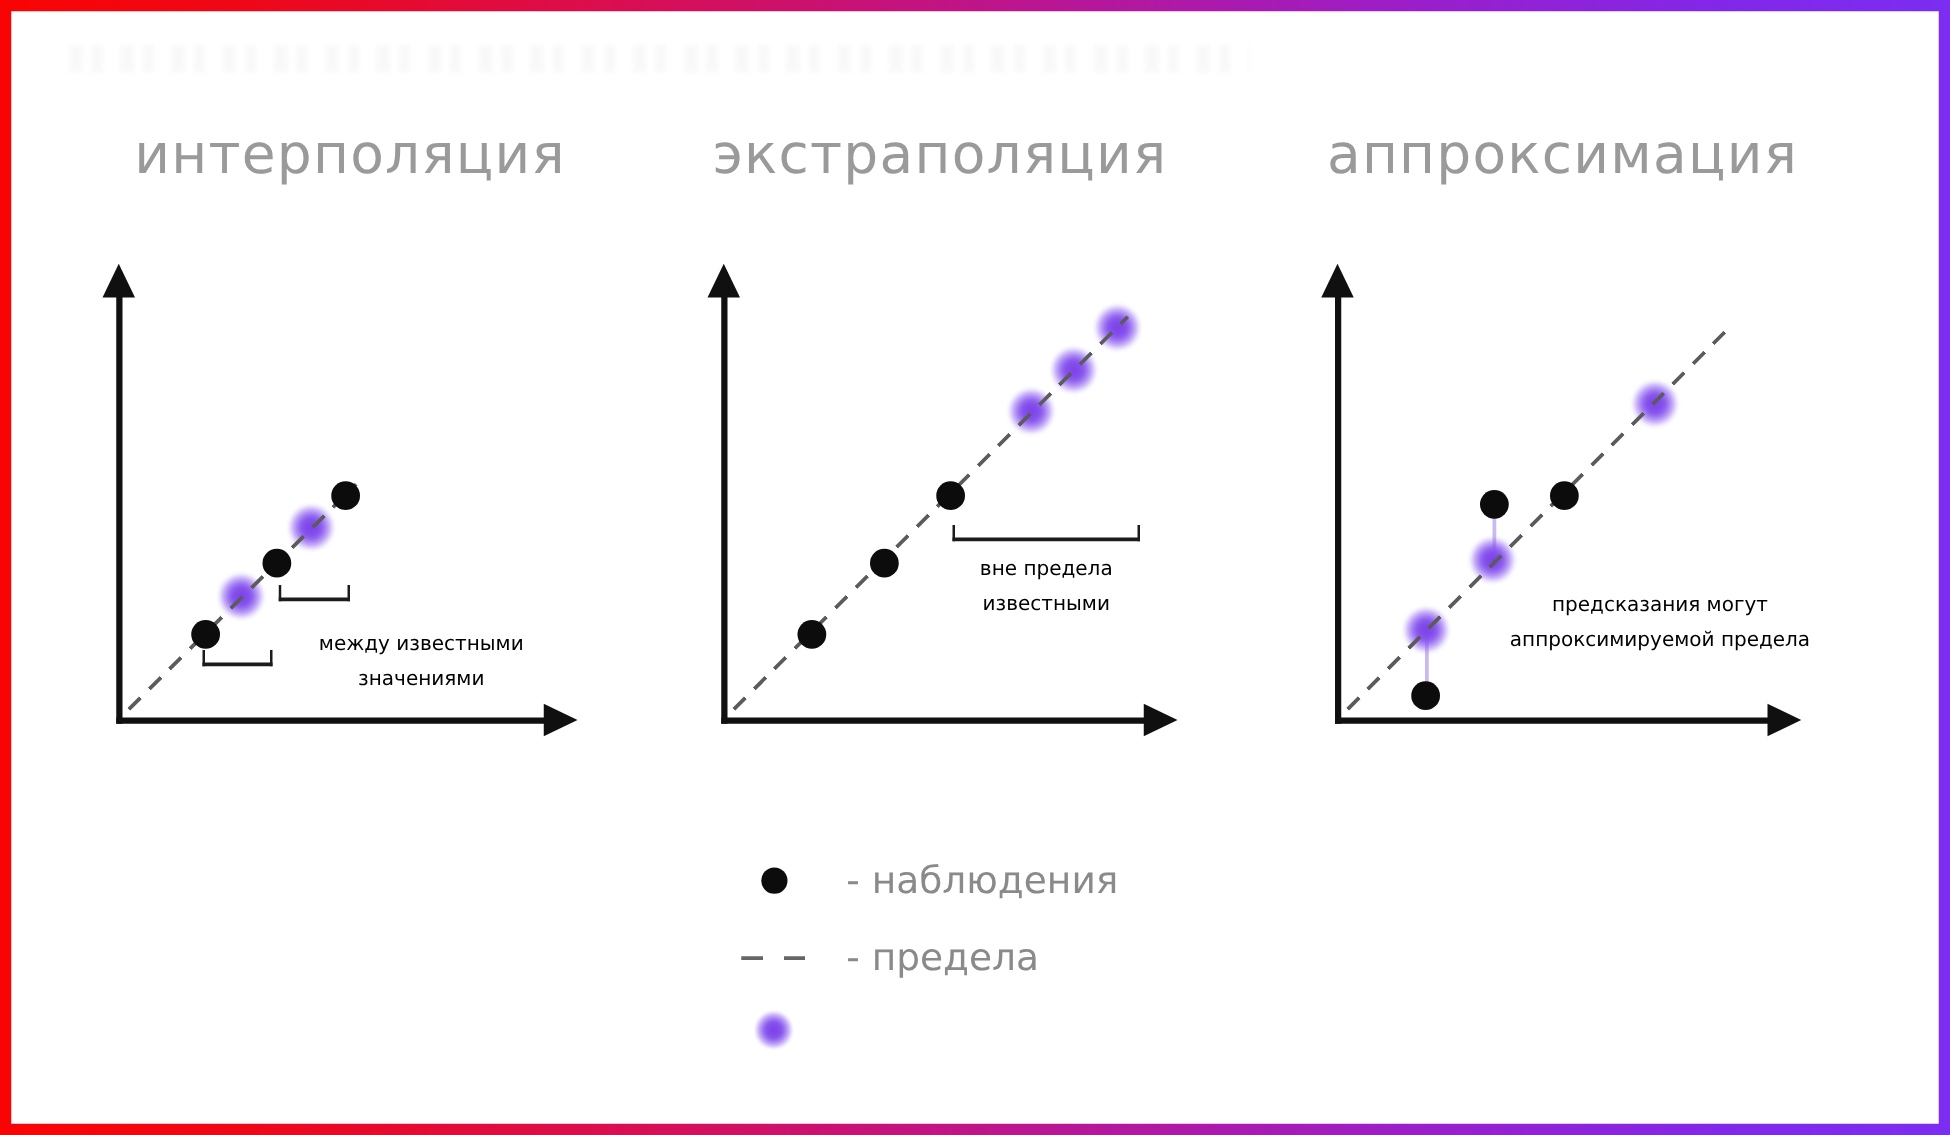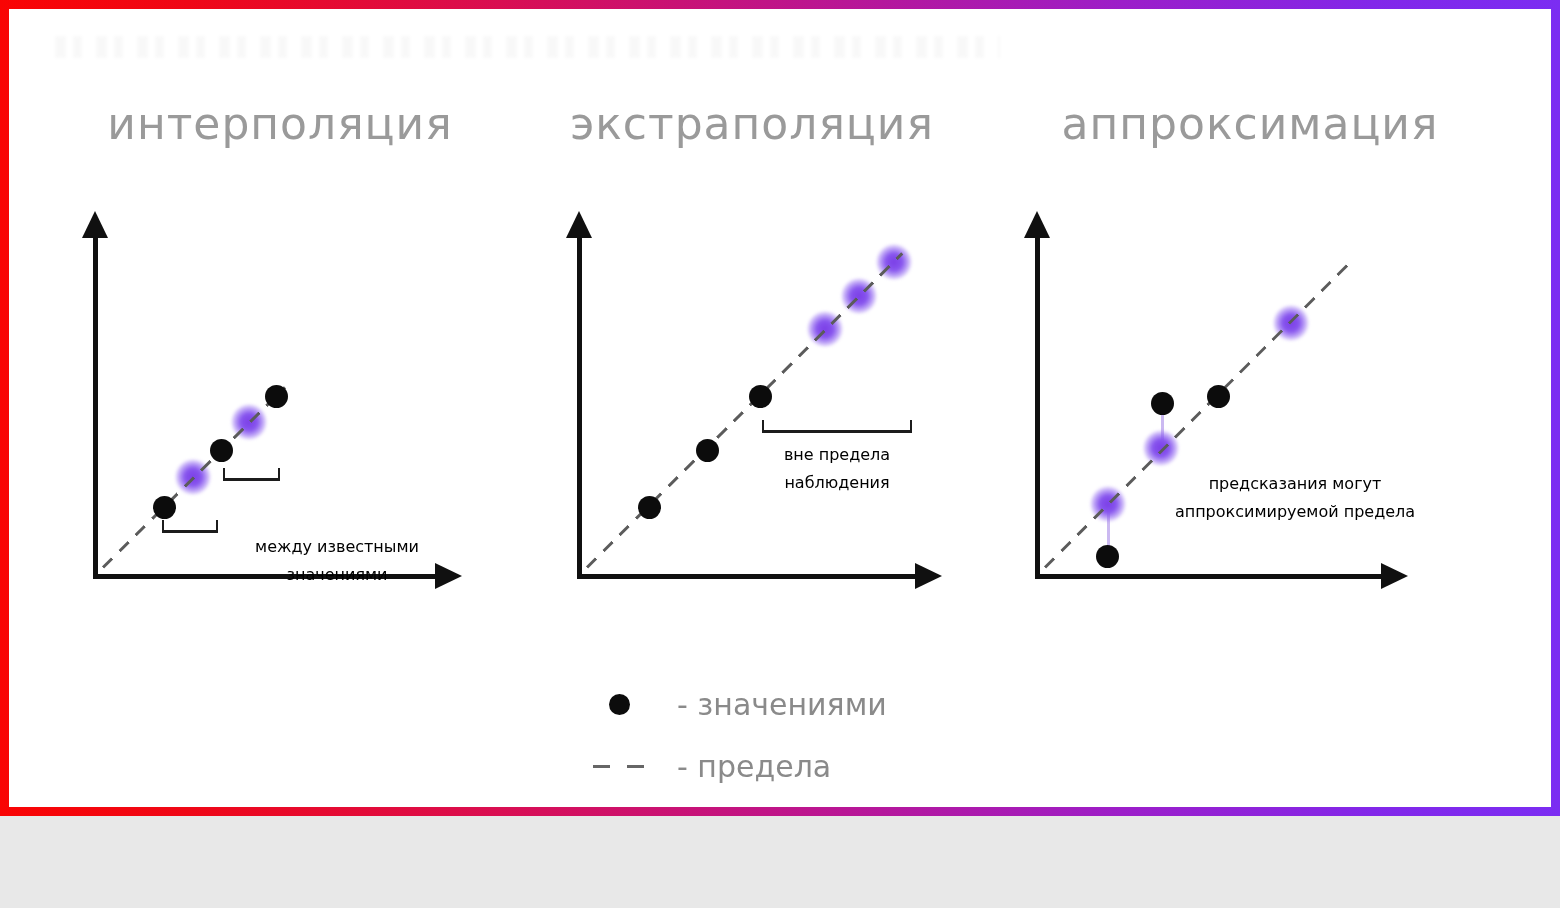--- a/index.html
+++ b/index.html
@@ -1,16 +1,16 @@
 <!DOCTYPE html>
 <html><head>
 <meta charset="utf-8">
 <style>
   html,body{margin:0;padding:0;background:#e8e8e8;font-family:"DejaVu Sans",sans-serif;}
-  .frame{position:relative;width:1560px;height:816px;
+  .frame{position:relative;width:1560px;height:908px;
          background:linear-gradient(90deg,#f90404 0%,#ef0716 12%,#d90e52 32%,#bc158f 52%,#9c1ec9 72%,#8227e9 88%,#7b2df2 100%);
          box-sizing:border-box;}
   .canvas{position:absolute;left:9px;top:9px;right:9px;bottom:9px;background:#ffffff;overflow:hidden;}
 
   .watermark{position:absolute;left:46px;top:27px;width:945px;height:22px;
              background:repeating-linear-gradient(90deg,#9a9a9a 0 11px,transparent 11px 18px,#9a9a9a 18px 27px,transparent 27px 41px);
              opacity:.06;filter:blur(1.6px);}
 
   .title{position:absolute;top:87px;height:56px;line-height:56px;text-align:center;
          font-size:44px;color:#9a9a9a;letter-spacing:1px;}
@@ -67,21 +67,21 @@
       <div class="model-line" style="left:43px;top:371px;width:256px;transform:rotate(-44.7deg);"></div>
       <div class="bracket" style="left:102px;top:325px;width:56px;"></div>
       <div class="bracket" style="left:163px;top:273px;width:57px;"></div>
       <div class="dots">
           <div class="dot-pred" style="left: 115px; top: 264px;"></div>
           <div class="dot-pred" style="left: 171px; top: 209px;"></div>
           <div class="dot-obs" style="left: 93px; top: 301px;"></div>
           <div class="dot-obs" style="left: 150px; top: 244px;"></div>
           <div class="dot-obs" style="left: 205px; top: 190px;"></div>
         </div>
-      <div class="caption" style="left:277px;top:306px;margin-top:32px;">
+      <div class="caption" style="left:277px;top:306px;">
         <div>между известными</div>
         <div>значениями</div>
       </div>
     </div>
 
     <div class="panel" style="left:536px;top:186px;width:440px;height:400px;">
       <div class="arrow-up" style="left:21px;top:16px;"></div>
       <div class="axis-v" style="left:32px;top:38px;height:346px;"></div>
       <div class="axis-h" style="left:32px;top:379px;width:340px;"></div>
       <div class="arrow-right" style="left:370px;top:368px;"></div>
@@ -90,25 +90,25 @@
       <div class="dots">
           <div class="dot-pred" style="left: 262px; top: 116px;"></div>
           <div class="dot-pred" style="left: 296px; top: 83px;"></div>
           <div class="dot-pred" style="left: 331px; top: 49px;"></div>
           <div class="dot-obs" style="left: 93px; top: 301px;"></div>
           <div class="dot-obs" style="left: 151px; top: 244px;"></div>
           <div class="dot-obs" style="left: 204px; top: 190px;"></div>
         </div>
       <div class="caption" style="left:292px;top:246px;">
         <div>вне предела</div>
-        <div>наблюдения</div>
+        <div>известными</div>
       </div>
     </div>
 
-    <div class="panel" style="left:990px;top:186px;width:470px;height:400px;">
+    <div class="panel" style="left:1023px;top:186px;width:470px;height:400px;">
       <div class="arrow-up" style="left:25px;top:16px;"></div>
       <div class="axis-v" style="left:36px;top:38px;height:346px;"></div>
       <div class="axis-h" style="left:36px;top:379px;width:348px;"></div>
       <div class="arrow-right" style="left:382px;top:368px;"></div>
       <div class="model-line" style="left:46px;top:371px;width:436px;transform:rotate(-45deg);"></div>
       <div class="dots">
           <div class="connector" style="left: 162px; top: 208px; height: 45px;"></div>
           <div class="connector" style="left: 108px; top: 309px; height: 52px;"></div>
           <div class="dot-pred" style="left: 144px; top: 235px;"></div>
           <div class="dot-pred" style="left: 91px; top: 291px;"></div>
@@ -121,21 +121,21 @@
         <div>предсказания могут</div>
         <div>аппроксимируемой предела</div>
       </div>
     </div>
 
     <div>
       <div class="legend-row" style="top:677px;">
         <div class="legend-icon">
             <div class="legend-dot-obs"></div>
           </div>
-        <span class="legend-label">- значениями</span>
+        <span class="legend-label">- наблюдения</span>
       </div>
       <div class="legend-row" style="top:739px;">
         <div class="legend-icon">
             <div class="legend-dash"></div>
           </div>
         <span class="legend-label">- предела</span>
       </div>
       <div class="legend-row" style="top:797px;">
         <div class="legend-icon">
             <div class="legend-dot-pred"></div>

